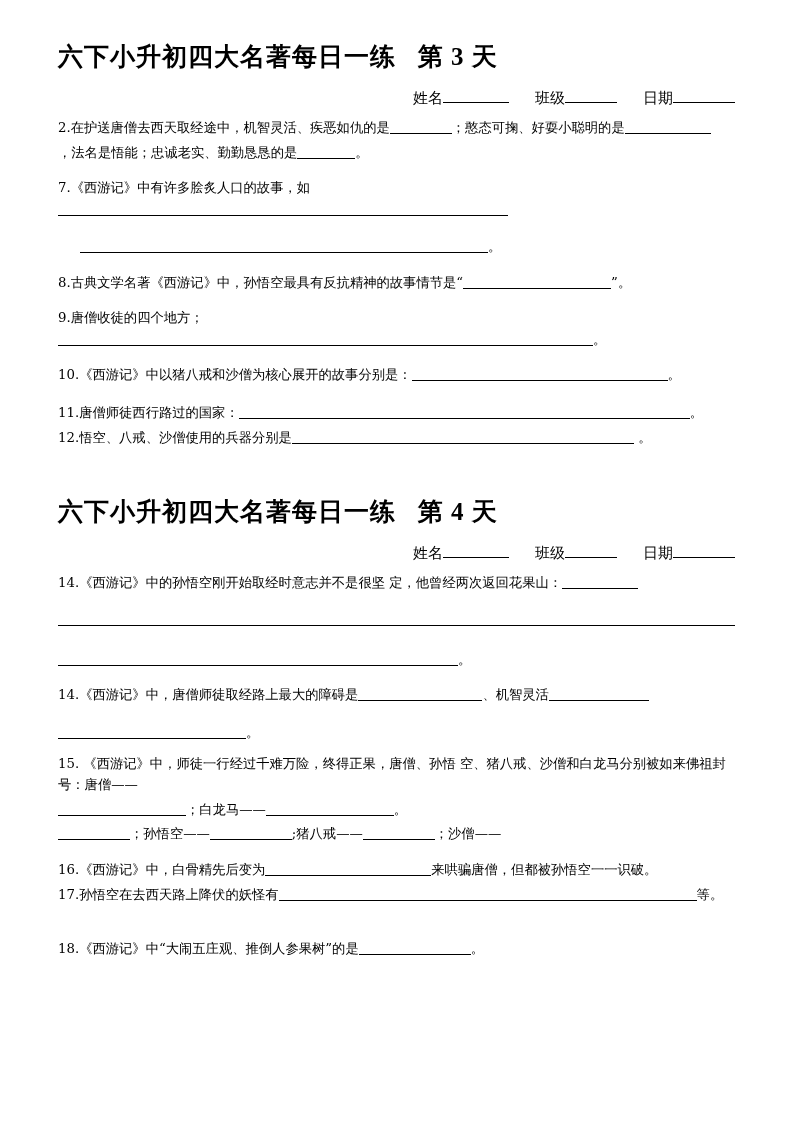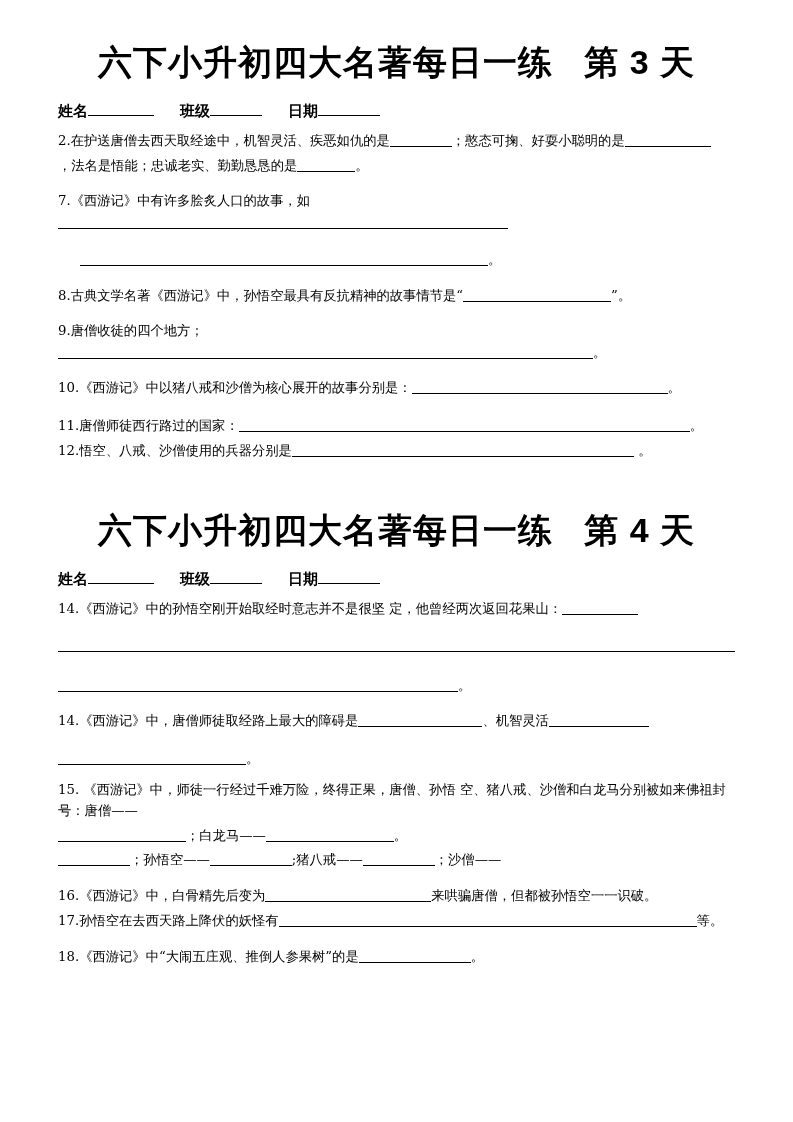--- a/index.html
+++ b/index.html
@@ -14,33 +14,32 @@
   .page {
     width: 793px;
     height: 1122px;
     position: relative;
     background: #ffffff;
     box-sizing: border-box;
     padding: 34px 58px 0 58px;
     overflow: hidden;
   }
   .doc-title {
-    text-align: center;
-    font-family: Liberation Sans, sans-serif;
+    font-family: Liberation Serif, serif;
     font-weight: bold;
-    font-size: 34px;
+    font-size: 25px;
     letter-spacing: 1px;
     margin: 0 0 0 0;
     padding: 6px 0 4px 0;
     white-space: pre;
   }
   .subhead {
-    text-align: left;
+    text-align: right;
     font-family: "DejaVu Serif", serif;
-    font-weight: bold;
+    font-weight: normal;
     font-size: 15px;
     margin: 12px 0 6px 0;
     white-space: pre;
   }
   .subhead .gap {
     display: inline-block;
     border-bottom: 1.3px solid #000;
     vertical-align: baseline;
   }
   .g-name { width: 66px; }
@@ -113,16 +112,16 @@
     <div class="cont" style="margin-top:16px"><span class="line" style="width:188px"></span><span>。</span></div>
 
     <div class="q" style=""><span>15. 《西游记》中，师徒一行经过千难万险，终得正果，唐僧、孙悟 空、猪八戒、沙僧和白龙马分别被如来佛祖封号：唐僧——</span></div>
     <div class="cont"><span class="line" style="width:128px"></span><span>；白龙马——</span><span class="line" style="width:128px"></span><span>。</span></div>
     <div class="cont"><span class="line" style="width:72px"></span><span>；孙悟空——</span><span class="line" style="width:82px"></span><span>;猪八戒——</span><span class="line" style="width:72px"></span><span>；沙僧——</span></div>
 
     <div class="q" style="margin-top:14px"><span>16.《西游记》中，白骨精先后变为</span><span class="line" style="width:166px"></span><span>来哄骗唐僧，但都被孙悟空一一识破。</span></div>
 
     <div class="q" style="margin-top:4px"><span>17.孙悟空在去西天路上降伏的妖怪有</span><span class="line" style="width:418px"></span><span>等。</span></div>
 
-    <div class="q" style="margin-top:14px"><span>18.《西游记》中“大闹五庄观、推倒人参果树”的是</span><span class="line" style="width:112px"></span><span>。</span></div>
+    <div class="q" style="margin-top:32px"><span>18.《西游记》中“大闹五庄观、推倒人参果树”的是</span><span class="line" style="width:112px"></span><span>。</span></div>
   </div>
 
 </div>
 
 </body></html>

